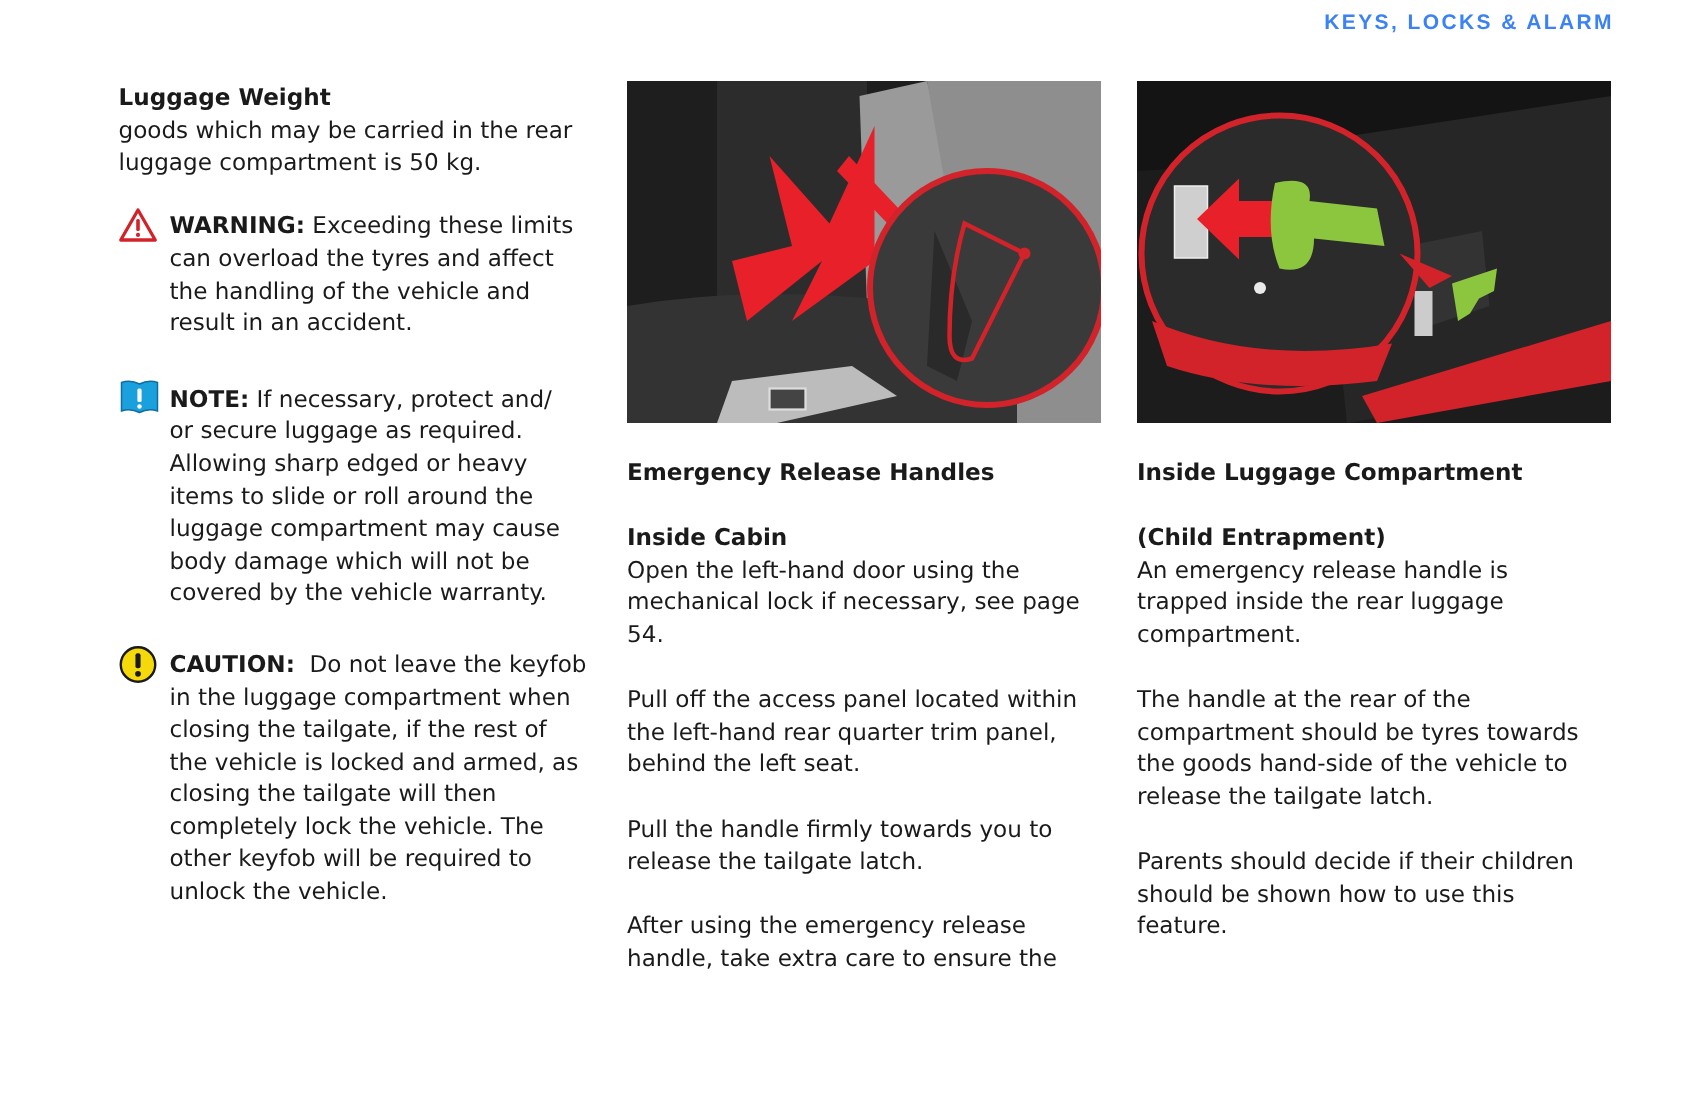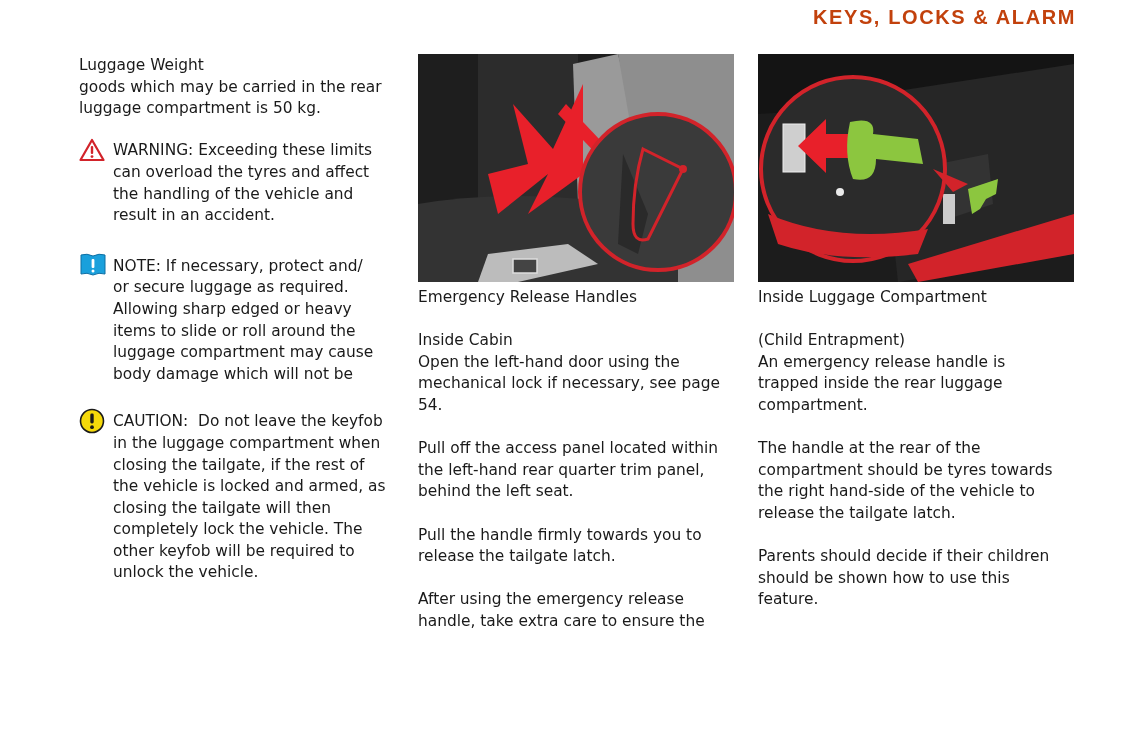--- a/index.html
+++ b/index.html
@@ -3,33 +3,33 @@
   <meta charset="utf-8">
   <style>
     html, body { margin: 0; padding: 0; background: #ffffff; }
     body {
       width: 1134px; height: 742px; position: relative; overflow: hidden;
       font-family: "DejaVu Sans", sans-serif; color: #1a1a1a;
     }
     .header-title {
       position: absolute; top: 6px; right: 58px;
       font-family: "Liberation Sans", sans-serif;
-      font-weight: bold; font-size: 20px; letter-spacing: 1.6px; color: #c2410c;
+      font-weight: bold; font-size: 14px; letter-spacing: 1.6px; color: #3b82f6;
     }
     .col { position: absolute; font-size: 15.4px; line-height: 21.6px; }
     .col1 { left: 79px; top: 55px; width: 320px; }
     .col2 { left: 418px; top: 54px; width: 318px; }
     .col3 { left: 758px; top: 54px; width: 318px; }
-    .bold { font-weight: normal; }
+    .bold { font-weight: bold; }
     .gap { height: 21.6px; }
     .notice { position: relative; padding-left: 34px; }
     .notice .icon { position: absolute; left: 0; top: 0; width: 26px; height: 24px; }
     .figure { width: 316px; height: 228px; background: #2a2a2a; position: relative; overflow: hidden; }
     .figure svg { display: block; }
-    .caption { margin-top: 5px; }
+    .caption { margin-top: 23px; }
   </style>
 </head>
 <body>
 
 <div class="header-title">KEYS, LOCKS &amp; ALARM</div>
 
 <div class="col col1">
   <div class="bold">Luggage Weight</div>
   <div>
     <div>goods which may be carried in the rear</div>
@@ -59,20 +59,21 @@
         <rect x="11.6" y="6" width="2.8" height="9" rx="1" fill="#fff"></rect>
         <circle cx="13" cy="18" r="1.5" fill="#fff"></circle>
       </svg>
     </span>
     <div><span class="bold">NOTE:</span><span> If necessary, protect and/</span></div>
     <div>or secure luggage as required.</div>
     <div>Allowing sharp edged or heavy</div>
     <div>items to slide or roll around the</div>
     <div>luggage compartment may cause</div>
     <div>body damage which will not be</div>
+    <div>covered by the vehicle warranty.</div>
   </div>
   <div class="gap" style="height:26px"></div>
 
   <div class="notice">
     <span class="icon" style="top:-3px;">
       <svg width="26" height="26" viewBox="0 0 26 26">
         <circle cx="13" cy="13" r="11.5" fill="#f5d90a" stroke="#1a1a1a" stroke-width="1.6"></circle>
         <rect x="11.3" y="5.5" width="3.4" height="10" rx="1.4" fill="#1a1a1a"></rect>
         <circle cx="13" cy="19.2" r="1.9" fill="#1a1a1a"></circle>
       </svg>
@@ -156,21 +157,21 @@
   <div class="bold">(Child Entrapment)</div>
   <div>
     <div>An emergency release handle is</div>
     <div>trapped inside the rear luggage</div>
     <div>compartment.</div>
   </div>
   <div class="gap"></div>
   <div>
     <div>The handle at the rear of the</div>
     <div>compartment should be tyres towards</div>
-    <div>the right hand-side of the vehicle to</div>
+    <div>the goods hand-side of the vehicle to</div>
     <div>release the tailgate latch.</div>
   </div>
   <div class="gap"></div>
   <div>
     <div>Parents should decide if their children</div>
     <div>should be shown how to use this</div>
     <div>feature.</div>
   </div>
 </div>
 

